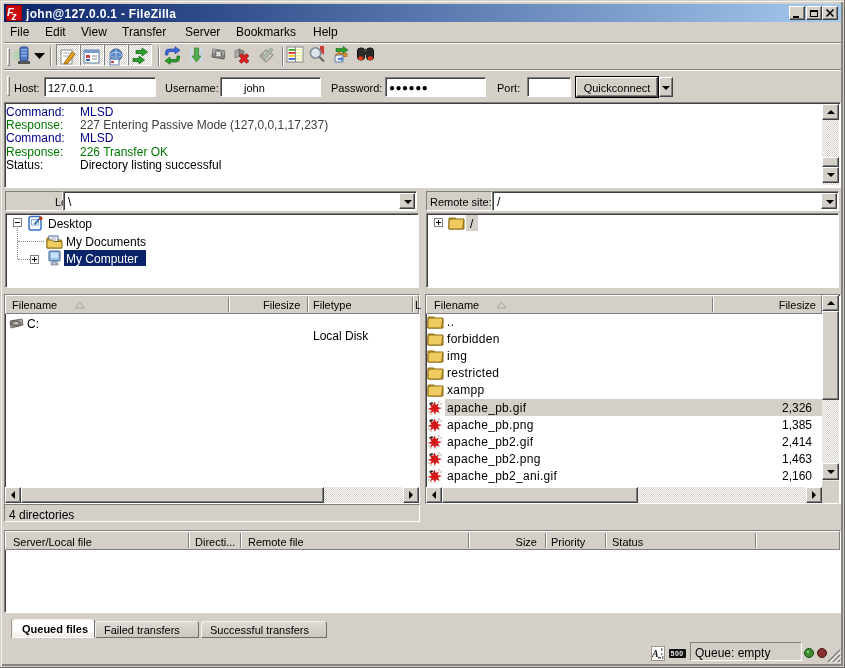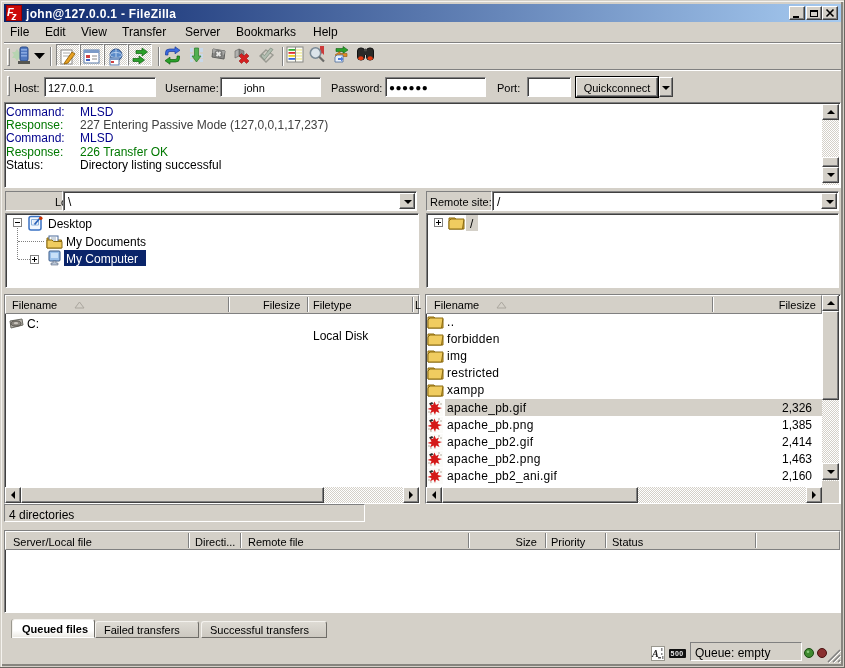--- a/index.html
+++ b/index.html
@@ -444,21 +444,21 @@
 <div class="sb-btn" style="left:426px;top:487px;width:16px;height:16px;">
         <div class="arrow a-lf"></div>
       </div>
 <div class="sb-btn" style="left:442px;top:487px;width:196px;height:16px;"></div>
 <div class="sb-btn" style="left:806px;top:487px;width:16px;height:16px;">
         <div class="arrow a-rt"></div>
       </div>
 <div class="abs" style="left:822px;top:481px;width:17px;height:22px;background:#d4d0c8;"></div>
 </div>
 
-<div class="sunk2 abs" style="left:4px;top:504px;width:361px;height:18px;">
+<div class="sunk2 abs" style="left:4px;top:504px;width:416px;height:18px;">
       <div class="txt" style="left:4px;top:3px;">4 directories</div>
     </div>
 
 <div id="queue">
 <div class="sunk abs" style="left:4px;top:530px;width:837px;height:83px;"></div>
 <div class="hdr" style="left:5px;top:531px;width:835px;height:19px;"></div>
 <div class="hdrline" style="left:188px;top:533px;height:15px;position:absolute;"></div>
 <div class="hdrline" style="left:240px;top:533px;height:15px;position:absolute;"></div>
 <div class="hdrline" style="left:468px;top:533px;height:15px;position:absolute;"></div>
 <div class="hdrline" style="left:545px;top:533px;height:15px;position:absolute;"></div>

